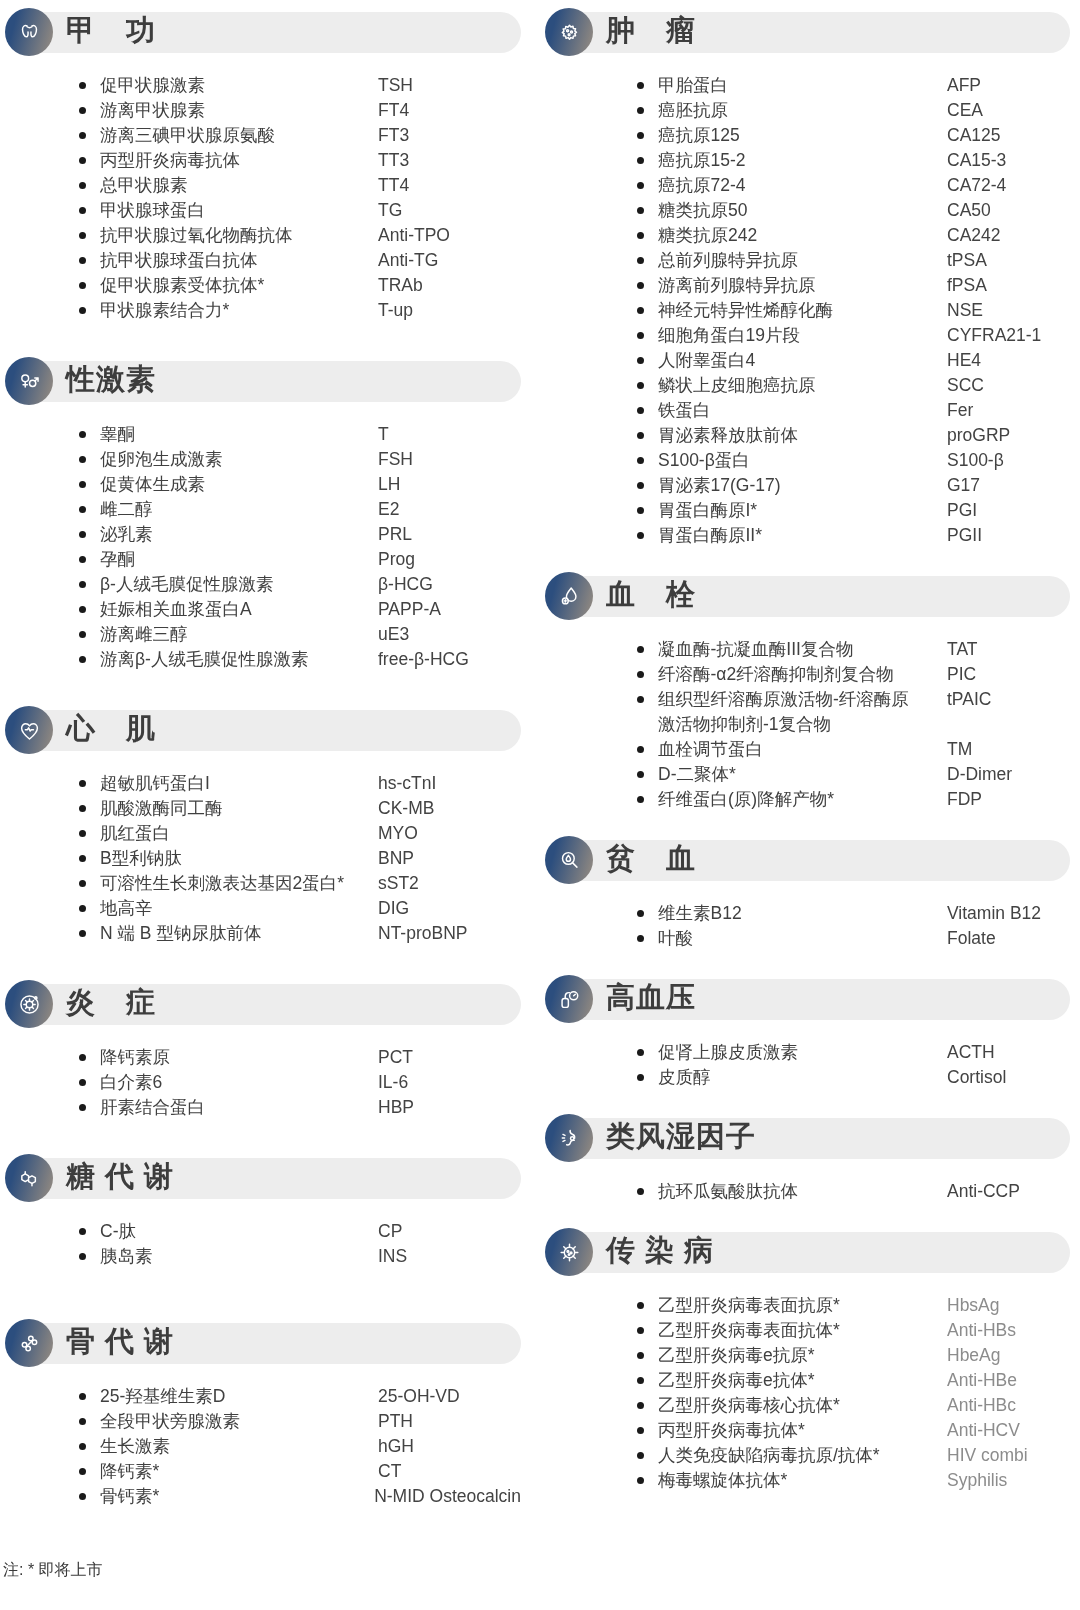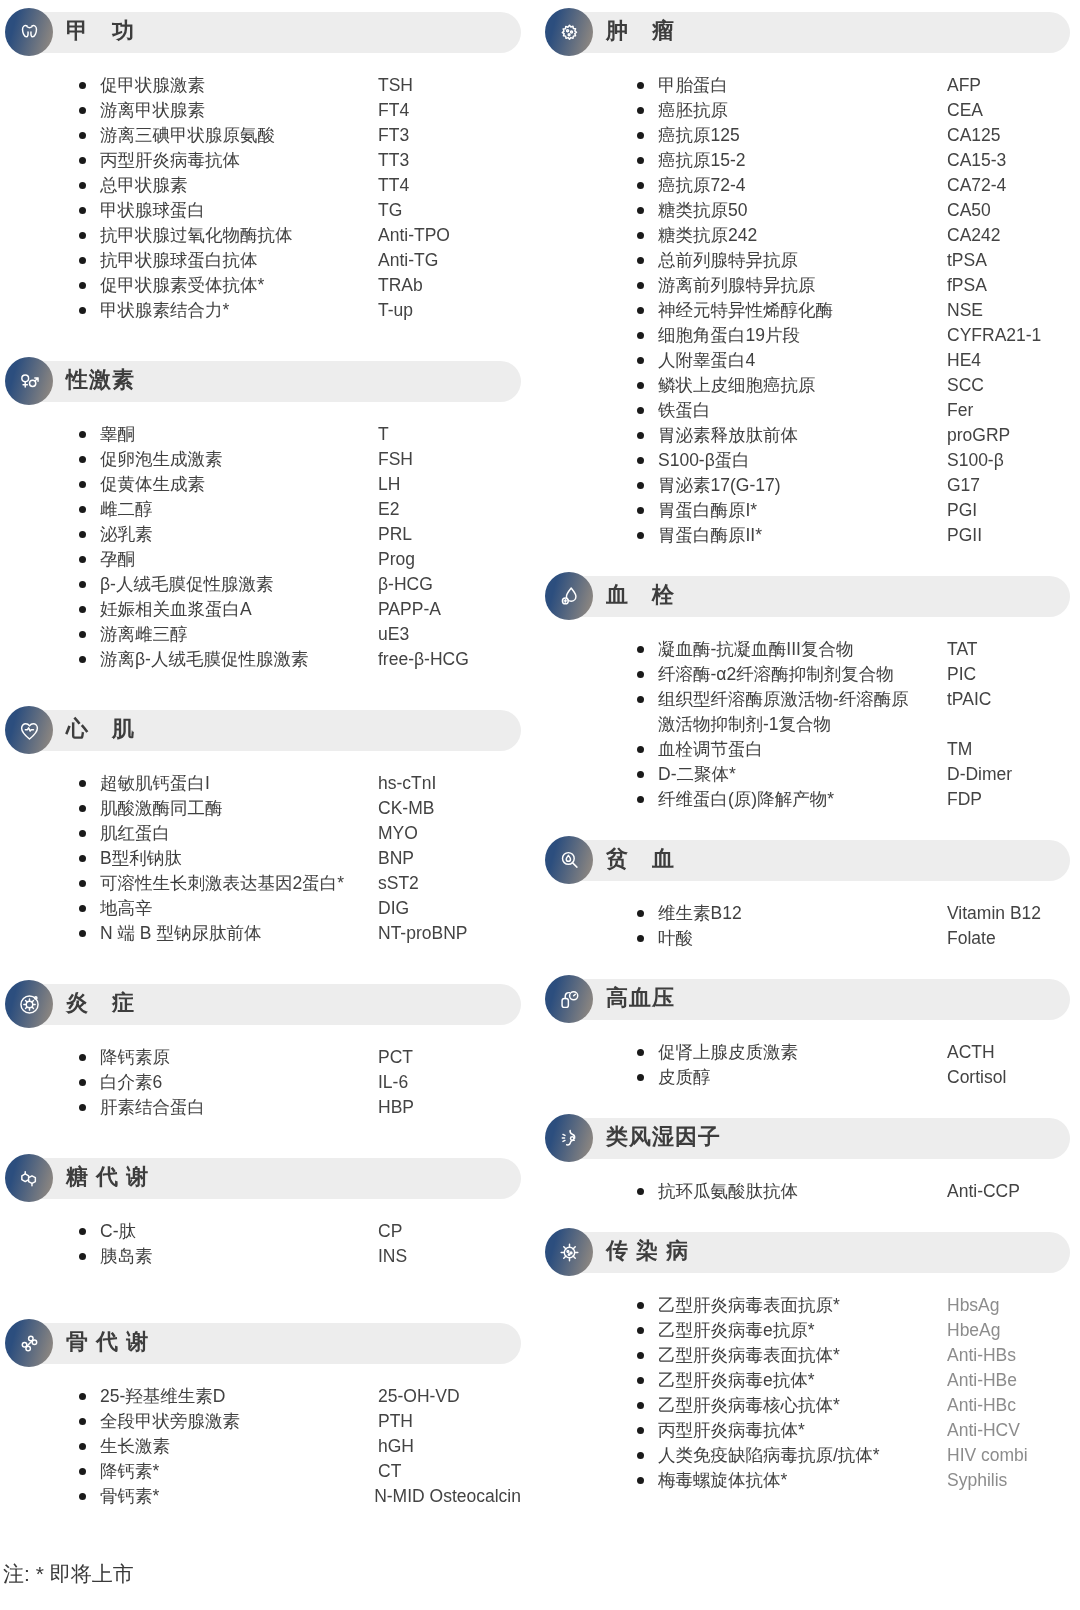--- a/index.html
+++ b/index.html
@@ -22,37 +22,37 @@
   .hdr{position:relative;height:44px;margin-bottom:19px}
   .hdr-bar{position:absolute;left:8px;right:0;top:2px;height:41px;background:var(--bar);border-radius:21px;z-index:1}
   .icon-circle{
     position:absolute;left:0;top:-2px;width:48px;height:48px;border-radius:50%;
     background:linear-gradient(105deg,var(--circle-a) 22%,var(--circle-b) 92%);
     display:flex;align-items:center;justify-content:center;z-index:2;
   }
   .icon-circle svg{width:27px;height:27px;stroke:#fff;fill:none;stroke-width:1.3;stroke-linecap:round;stroke-linejoin:round}
   .title{
     position:absolute;left:61px;top:50%;transform:translateY(-52%);margin:0;z-index:2;
-    font-size:22px;font-weight:bold;color:var(--title);letter-spacing:1px;white-space:pre;
+    font-size:29px;font-weight:bold;color:var(--title);letter-spacing:1px;white-space:pre;
   }
 
   ul.items{list-style:none;margin:0;padding:0}
   .col-left ul.items{padding-left:74px;margin-bottom:36px}
   .col-right ul.items{padding-left:92px;margin-bottom:26px}
   .col-left .sec:nth-child(5) ul.items{margin-bottom:52px}
   .item{display:flex;align-items:flex-start;font-size:17.5px;line-height:25px;color:var(--item)}
   .bullet{flex:0 0 7px;height:7px;border-radius:50%;background:var(--bullet);margin-top:9px}
   .name{margin-left:14px}
   .col-left .name{width:278px}
   .col-right .name{width:289px}
   .name .name2{display:block}
   .abbr{color:var(--abbr);white-space:nowrap}
   .sec.muted-abbr .abbr{color:var(--abbr-muted)}
 
-  .footnote{position:absolute;left:3px;top:1560px;margin:0;font-size:21px;color:#3a3a3a}
+  .footnote{position:absolute;left:3px;top:1560px;margin:0;font-size:16px;color:#3a3a3a}
 </style>
 </head>
 <body>
 
 <div class="page">
   <div class="col col-left">
   <section class="sec">
     <div class="hdr">
       <div class="hdr-bar"></div>
       <div class="icon-circle">
@@ -642,32 +642,32 @@
     </div>
     <ul class="items">
   <li class="item">
     <span class="bullet"></span>
     <span class="name">乙型肝炎病毒表面抗原*</span>
     <span class="abbr">HbsAg</span>
   </li>
 
   <li class="item">
     <span class="bullet"></span>
+    <span class="name">乙型肝炎病毒表面抗体*</span>
+    <span class="abbr">Anti-HBs</span>
+  </li>
+
+  <li class="item">
+    <span class="bullet"></span>
     <span class="name">乙型肝炎病毒e抗原*</span>
     <span class="abbr">HbeAg</span>
   </li>
 
   <li class="item">
     <span class="bullet"></span>
-    <span class="name">乙型肝炎病毒表面抗体*</span>
-    <span class="abbr">Anti-HBs</span>
-  </li>
-
-  <li class="item">
-    <span class="bullet"></span>
     <span class="name">乙型肝炎病毒e抗体*</span>
     <span class="abbr">Anti-HBe</span>
   </li>
 
   <li class="item">
     <span class="bullet"></span>
     <span class="name">乙型肝炎病毒核心抗体*</span>
     <span class="abbr">Anti-HBc</span>
   </li>
 

